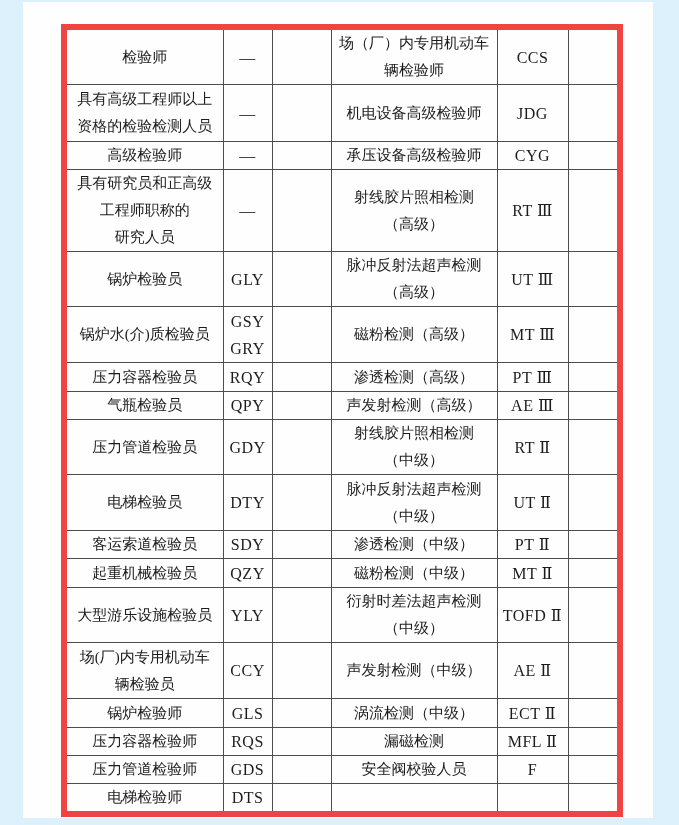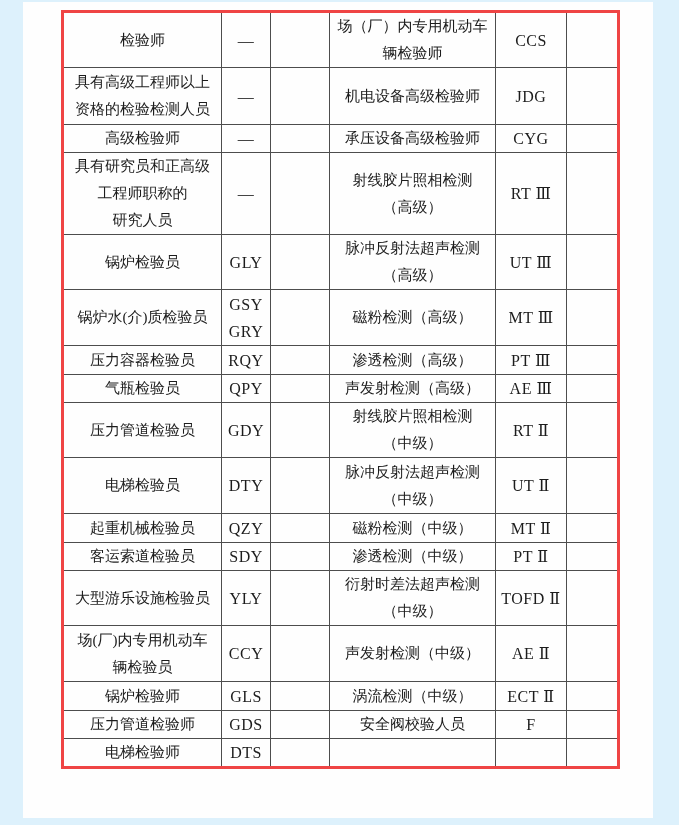--- a/index.html
+++ b/index.html
@@ -20,25 +20,25 @@
     background: #ddf1fc;
   }
   .strip-left   { left: 0; top: 0; width: 23px;  height: 825px; }
   .strip-right  { right: 0; top: 0; width: 26px; height: 825px; }
   .strip-bottom { left: 0; bottom: 0; width: 679px; height: 7px; }
   .strip-top    { left: 0; top: 0; width: 679px; height: 2px; }
 
   #grid {
     position: absolute;
     left: 61px;
-    top: 10px;
+    top: 24px;
     width: 556px;
     border-collapse: collapse;
     table-layout: fixed;
-    border: 3px solid #ef4444;
+    border: 6px solid #ef4444;
   }
   #grid td {
     border: 1px solid #4d4d4d;
     text-align: center;
     vertical-align: middle;
     white-space: pre-line;
     font-size: 15px;
     line-height: 27px;
     padding: 0;
     overflow: hidden;
@@ -149,34 +149,34 @@
       </tr>
       <tr style="height: 56px; margin-left: 28px;">
         <td>电梯检验员</td>
         <td class="code">DTY</td>
         <td></td>
         <td>脉冲反射法超声检测
 （中级）</td>
         <td class="code">UT Ⅱ</td>
         <td></td>
       </tr>
+      <tr style="height: 28px;">
+        <td>客运索道检验员</td>
+        <td class="code">SDY</td>
+        <td></td>
+        <td>渗透检测（中级）</td>
+        <td class="code">PT Ⅱ</td>
+        <td></td>
+      </tr>
       <tr style="height: 29px;">
         <td>起重机械检验员</td>
         <td class="code">QZY</td>
         <td></td>
         <td>磁粉检测（中级）</td>
         <td class="code">MT Ⅱ</td>
-        <td></td>
-      </tr>
-      <tr style="height: 28px;">
-        <td>客运索道检验员</td>
-        <td class="code">SDY</td>
-        <td></td>
-        <td>渗透检测（中级）</td>
-        <td class="code">PT Ⅱ</td>
         <td></td>
       </tr>
       <tr style="height: 55px;">
         <td>大型游乐设施检验员</td>
         <td class="code">YLY</td>
         <td></td>
         <td>衍射时差法超声检测
 （中级）</td>
         <td class="code">TOFD Ⅱ</td>
         <td></td>
@@ -192,20 +192,28 @@
       </tr>
       <tr style="height: 29px;">
         <td>锅炉检验师</td>
         <td class="code">GLS</td>
         <td></td>
         <td>涡流检测（中级）</td>
         <td class="code">ECT Ⅱ</td>
         <td></td>
       </tr>
       <tr style="height: 28px;">
+        <td>压力容器检验师</td>
+        <td class="code">RQS</td>
+        <td></td>
+        <td>漏磁检测</td>
+        <td class="code">MFL Ⅱ</td>
+        <td></td>
+      </tr>
+      <tr style="height: 28px;">
         <td>压力管道检验师</td>
         <td class="code">GDS</td>
         <td></td>
         <td>安全阀校验人员</td>
         <td class="code">F</td>
         <td></td>
       </tr>
       <tr style="height: 25px;">
         <td>电梯检验师</td>
         <td class="code">DTS</td>

